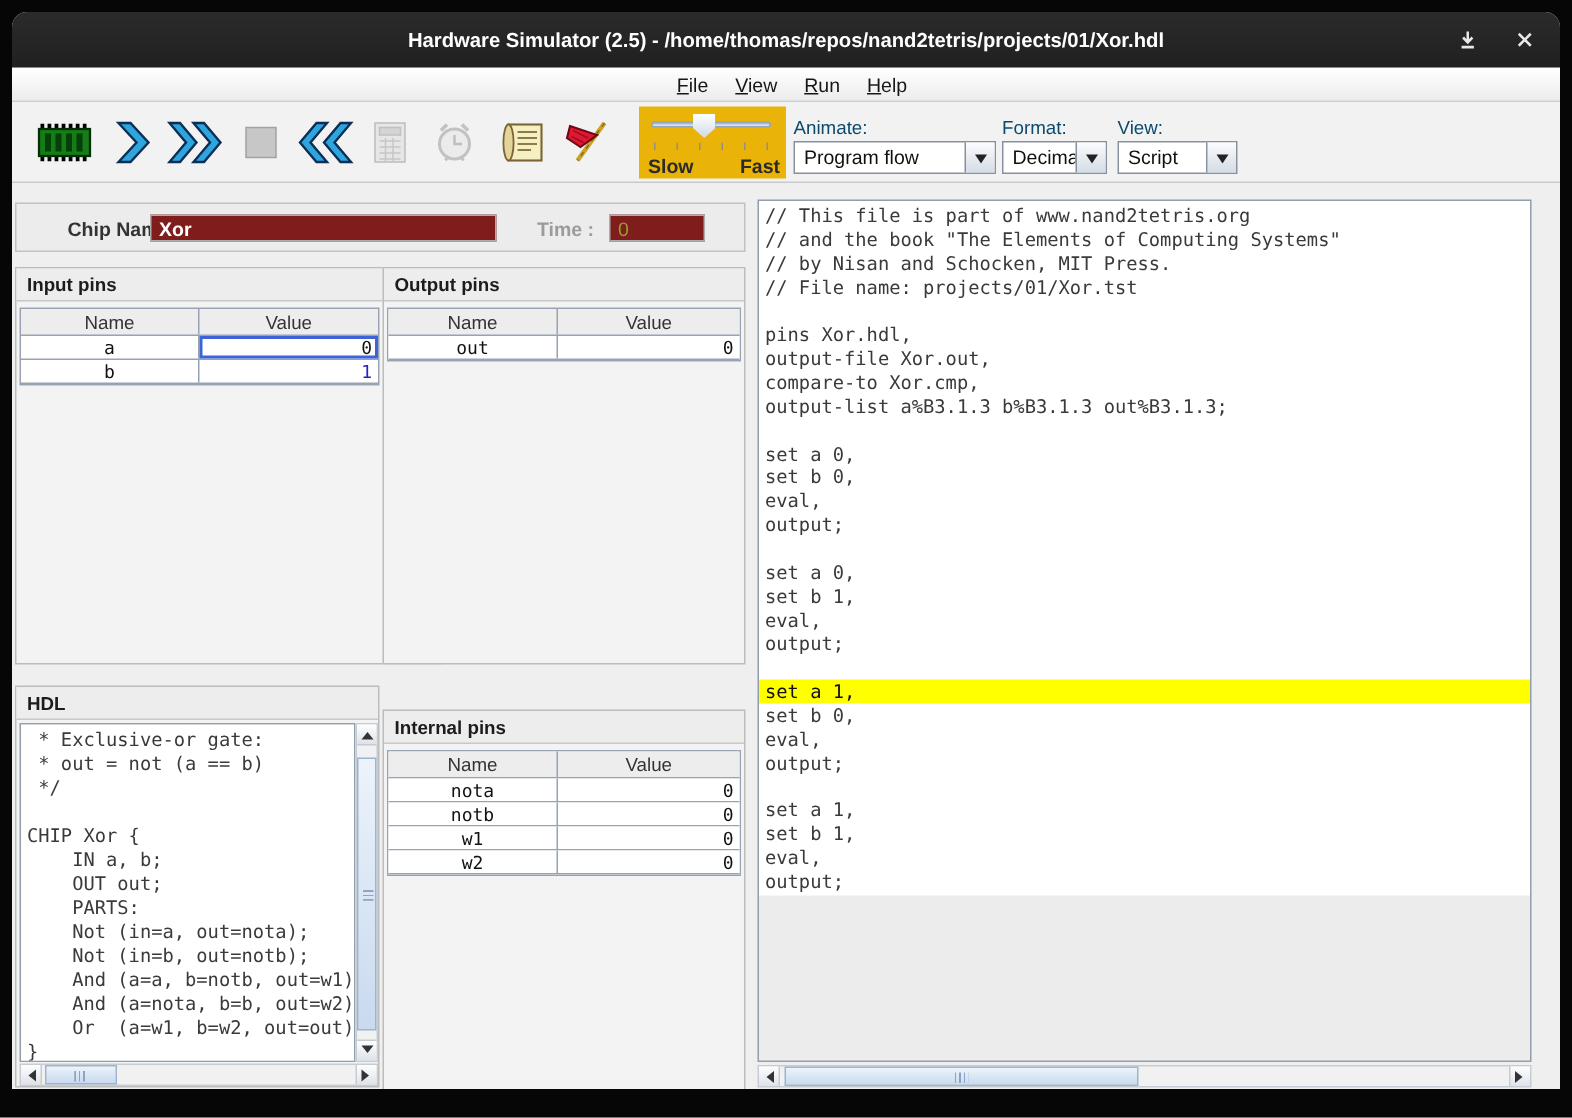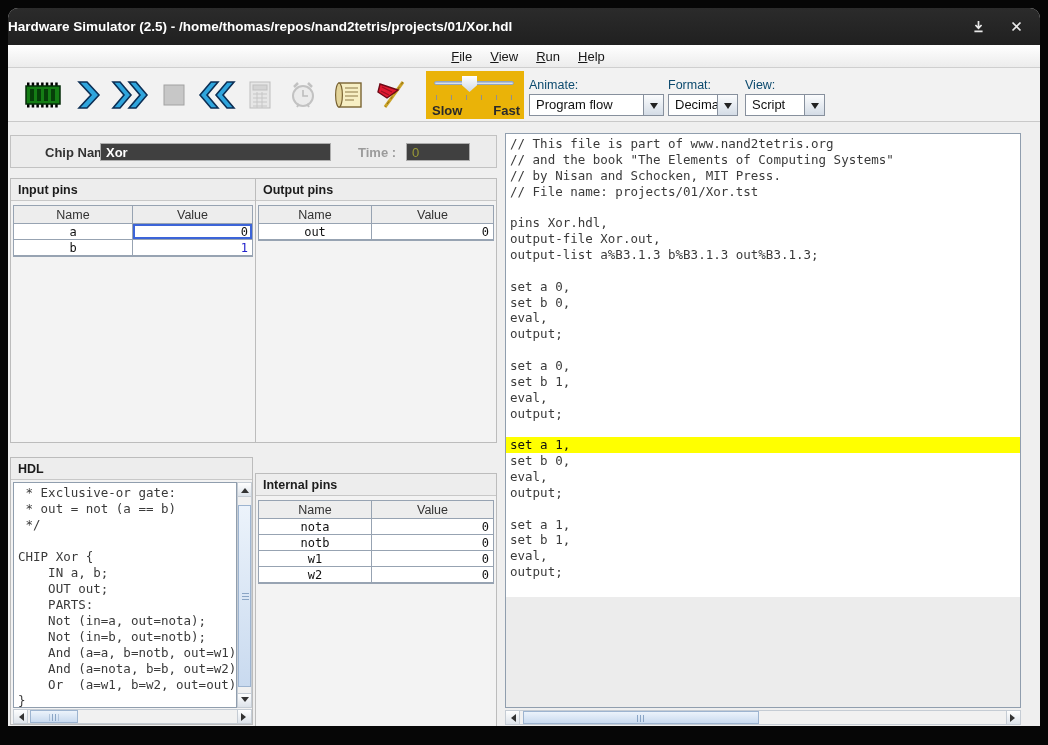--- a/index.html
+++ b/index.html
@@ -5,21 +5,21 @@
   * { box-sizing: border-box; margin: 0; padding: 0; }
   html,body { width:1048px; height:745px; }
   body { background:#060606; font-family:"Liberation Sans",sans-serif; position:relative; overflow:hidden; }
 
   .window { position:absolute; left:8px; top:8px; width:1032px; height:718px;
             background:#efefef; border-radius:10px 10px 0 0; overflow:hidden;
             display:flex; flex-direction:column; }
 
   
   .titlebar { height:37px; background:linear-gradient(#2b2b2b,#202020); color:#fff;
-              display:flex; align-items:center; position:relative;
+              display:flex; align-items:center; justify-content:center; position:relative;
               font-weight:bold; font-size:13.5px; flex:0 0 auto; }
   .win-controls { position:absolute; right:16px; top:0; height:100%; display:flex; align-items:center; gap:22px; }
   .win-btn { width:16px; height:16px; display:flex; align-items:center; justify-content:center; cursor:default; }
 
   
   .menubar { height:23px; background:linear-gradient(#ffffff,#ececec); border-bottom:1px solid #cfcfcf;
              display:flex; align-items:center; padding-left:8px; font-size:13px; color:#161616; flex:0 0 auto;justify-content:center; }
   .menu-item { padding:2px 9px; white-space:nowrap; }
 
   
@@ -46,21 +46,21 @@
                  display:flex; align-items:center; justify-content:center; }
   .combo-arrow::after { content:""; border:4px solid transparent; border-top:6px solid #222; margin-top:5px; }
 
   
   .content { flex:1; position:relative; background:#efefef; }
 
   .chip-bar { position:absolute; left:2px; top:13px; width:487px; height:33px;
               background:#ececec; border:1px solid #c2c2c2; }
   .chip-bar .lbl { position:absolute; font-size:13px; font-weight:bold; color:#333; top:9px; }
   .chip-bar .lbl.dim { color:#9b9b9b; }
-  .yfield { position:absolute; top:7px; height:18px; background:#404040; border:1px solid #adadad;
+  .yfield { position:absolute; top:7px; height:18px; background:#7f1d1d; border:1px solid #adadad;
             font-size:13px; padding:1px 5px 0 5px; overflow:hidden; white-space:nowrap; }
 
   .panel { position:absolute; background:#f3f3f3; border:1px solid #bcbcbc; }
   .panel-header { height:22px; background:#ededed; border-bottom:1px solid #c8c8c8;
                   font-weight:bold; font-size:12.5px; color:#1c1c1c; padding:4px 7px 0 7px; }
 
   .pins-table { position:absolute; left:2px; top:26px; background:#fff; border:1px solid #97a3b2; }
   .thead { display:flex; height:18px; background:#ededed; border-bottom:1px solid #97a3b2; }
   .thcell { font-size:12.5px; color:#333; text-align:center; padding-top:2px; }
   .thcell.name { width:var(--namew); border-right:1px solid #97a3b2; }
@@ -364,20 +364,21 @@
     <div style="position:absolute;left:497px;top:11px;width:517px;height:592px">
       <div class="viewport" style="left:0;top:0;width:516px;height:575px;background:#ececec">
         <div class="codearea" style="padding-top:2px;min-height:463px">
             <div class="code-line script-line">// This file is part of www.nand2tetris.org</div>
             <div class="code-line script-line">// and the book "The Elements of Computing Systems"</div>
             <div class="code-line script-line">// by Nisan and Schocken, MIT Press.</div>
             <div class="code-line script-line">// File name: projects/01/Xor.tst</div>
             <div class="code-line script-line">&nbsp;</div>
             <div class="code-line script-line">pins Xor.hdl,</div>
             <div class="code-line script-line">output-file Xor.out,</div>
+            <div class="code-line script-line">compare-to Xor.cmp,</div>
             <div class="code-line script-line">output-list a%B3.1.3 b%B3.1.3 out%B3.1.3;</div>
             <div class="code-line script-line">&nbsp;</div>
             <div class="code-line script-line">set a 0,</div>
             <div class="code-line script-line">set b 0,</div>
             <div class="code-line script-line">eval,</div>
             <div class="code-line script-line">output;</div>
             <div class="code-line script-line">&nbsp;</div>
             <div class="code-line script-line">set a 0,</div>
             <div class="code-line script-line">set b 1,</div>
             <div class="code-line script-line">eval,</div>

